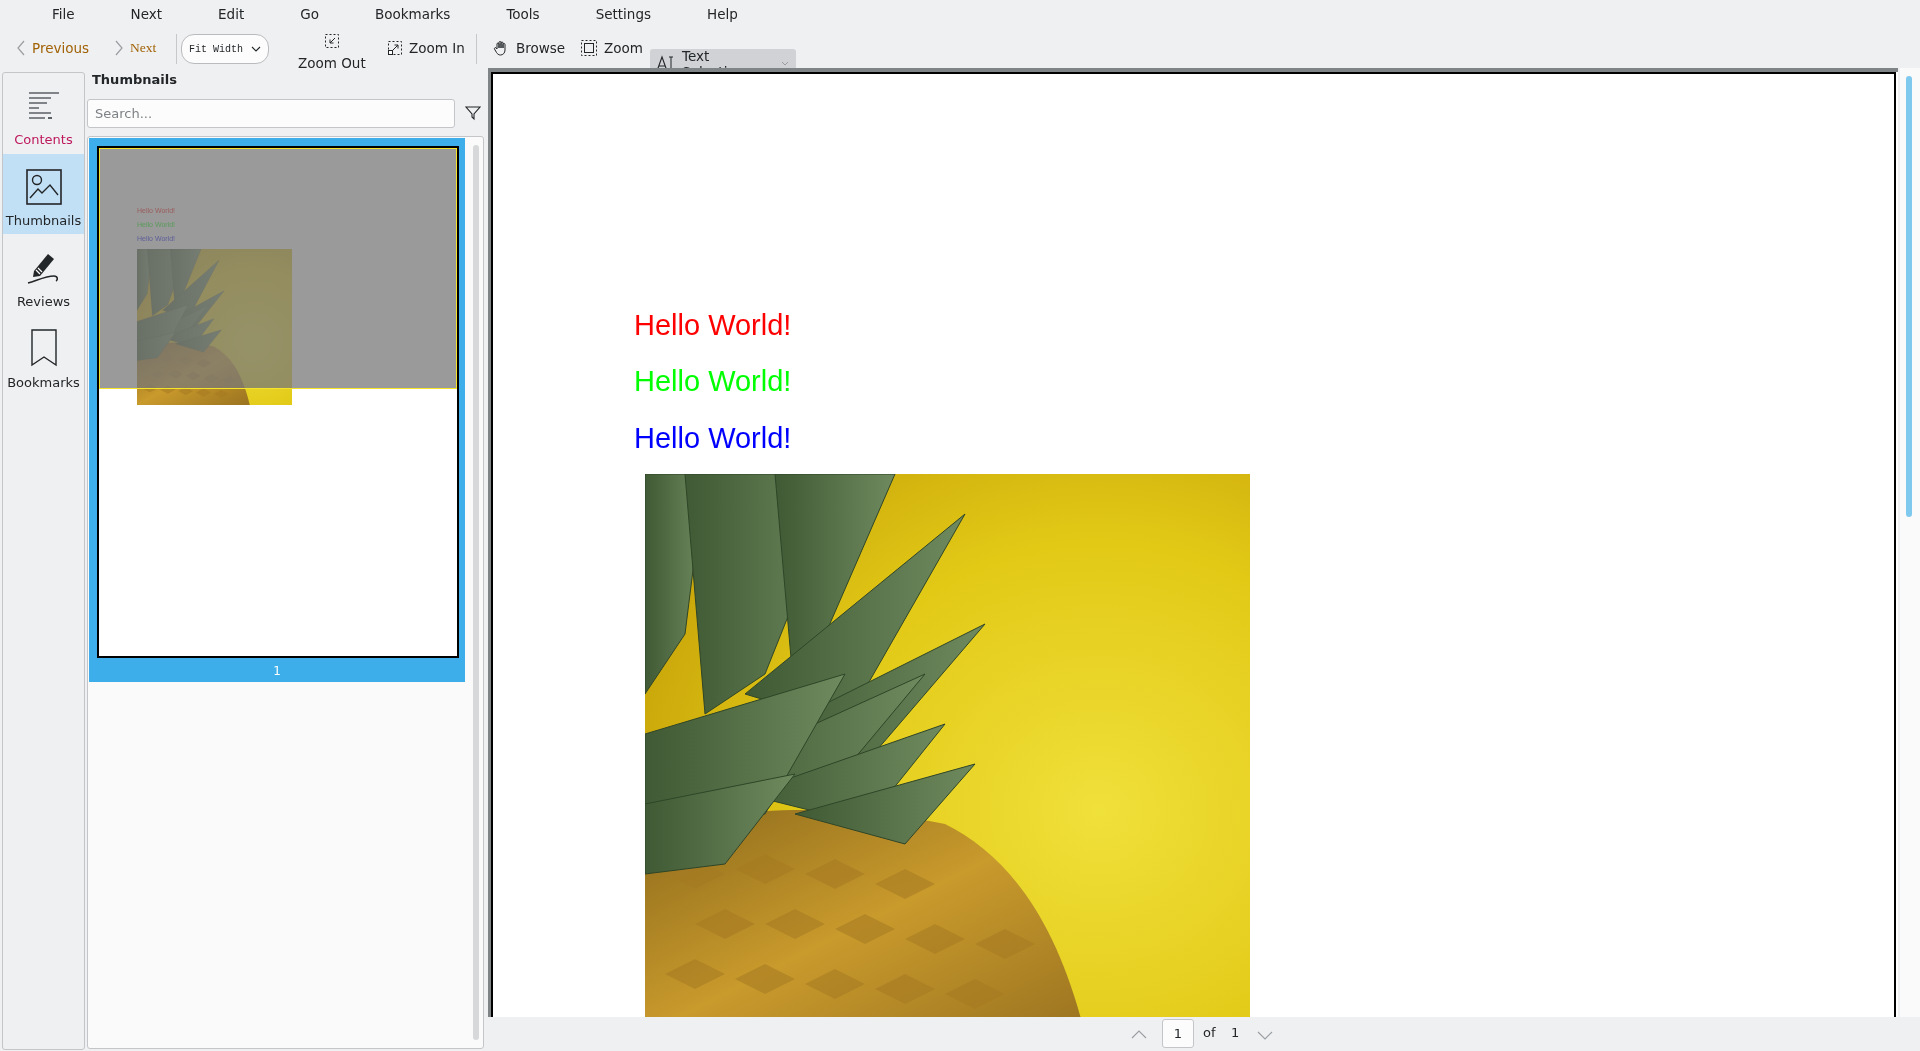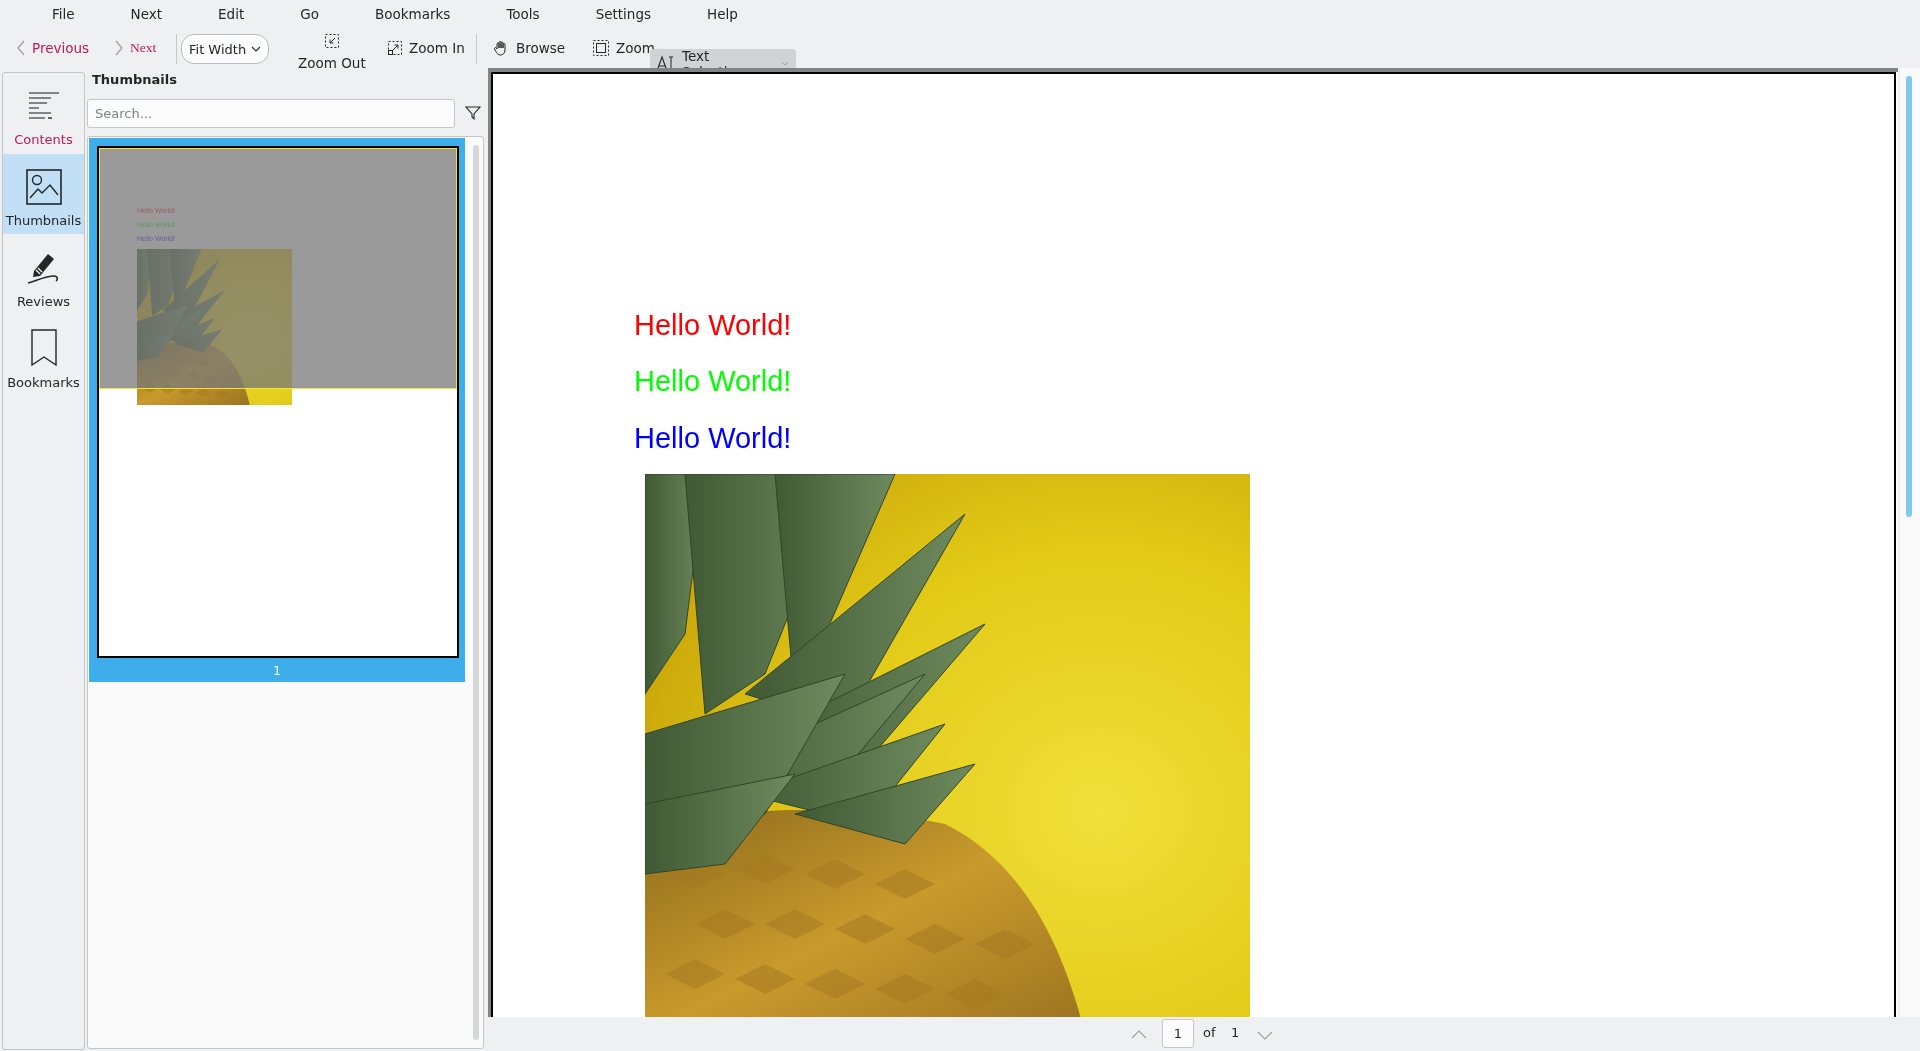--- a/index.html
+++ b/index.html
@@ -5,24 +5,24 @@
   * { box-sizing: border-box; margin: 0; padding: 0; }
   html, body { width: 1920px; height: 1051px; overflow: hidden; background: #eff0f1; font-family: "DejaVu Sans", "Liberation Sans", sans-serif; color: #232629; font-size: 13px; }
 
   
   .menubar { position: absolute; left: 0; top: 0; width: 1920px; height: 29px; display: flex; align-items: center; padding-left: 4px; }
   .menu-item { padding: 0 8px; font-size: 13.5px; line-height: 29px; cursor: default; margin-left: 40px; }
 
   
   .toolbar { position: absolute; left: 0; top: 30px; width: 1920px; height: 38px; }
   .tb-btn { position: absolute; top: 3px; height: 30px; display: flex; align-items: center; gap: 6px; font-size: 13.5px; padding: 0 6px; border-radius: 3px; }
-  .tb-btn.disabled { color: #be185d; }
+  .tb-btn.disabled { color: #a16207; }
   .tb-btn.active { background: #d0d2d5; }
   .tb-sep { position: absolute; top: 4px; width: 1px; height: 30px; background: #c6c8ca; }
-  .combo { position: absolute; top: 4px; left: 181px; width: 88px; height: 30px; border: 1px solid #b9bbbe; background: #fcfcfc; border-radius: 13px; display: flex; align-items: center; padding-left: 7px; font-size: 13px; }
+  .combo { position: absolute; top: 4px; left: 181px; width: 88px; height: 30px; border: 1px solid #b9bbbe; background: #fcfcfc; border-radius: 13px; display: flex; align-items: center; padding-left: 7px; font-size: 10px; font-family: Liberation Mono, monospace; }
   .combo .chev { position: absolute; right: 6px; top: 8px; }
   .tb-icon svg { display: block; }
 
   
   .navbar { position: absolute; left: 2px; top: 72px; width: 83px; height: 978px; border: 1px solid #c3c5c8; border-radius: 3px; background: #eff0f1; }
   .nav-item { position: absolute; left: 0; width: 81px; height: 80px; display: flex; flex-direction: column; align-items: center; justify-content: flex-end; padding-bottom: 6px; font-size: 13px; }
   .nav-item.selected { background: #c2e0f5; }
   .nav-item.dim { color: #be185d; }
   .nav-item svg { margin-bottom: 8px; }
 
@@ -116,21 +116,21 @@
   </div>
   <div class="tb-sep" style="left:476px;"></div>
   <div class="tb-btn" style="left:486px;">
     <span class="tb-icon">
       <svg width="18" height="18" viewBox="0 0 18 18">
           <path d="M5 10 V5 a1 1 0 0 1 2 0 V9 V3.5 a1 1 0 0 1 2 0 V9 V4 a1 1 0 0 1 2 0 V9 V5.5 a1 1 0 0 1 2 0 V11 c0 3 -2 5 -4.5 5 c-2 0 -3 -1 -4 -2.5 L2.5 10 a1 1 0 0 1 1.5 -1.2 Z" fill="none" stroke="#232629" stroke-width="1"></path>
         </svg>
     </span>
     <span>Browse</span>
   </div>
-  <div class="tb-btn" style="left:586px;">
+  <div class="tb-btn" style="left:574px;">
     <span class="tb-icon">
       <svg width="18" height="18" viewBox="0 0 18 18">
           <rect x="1.5" y="1.5" width="15" height="15" fill="none" stroke="#232629" stroke-dasharray="2 2"></rect>
           <rect x="4.5" y="4.5" width="9" height="9" fill="none" stroke="#232629"></rect>
         </svg>
     </span>
     <span>Zoom</span>
   </div>
   <div class="tb-btn active" style="left:650px; width:146px;margin-top:16px;">
     <span class="tb-icon">

